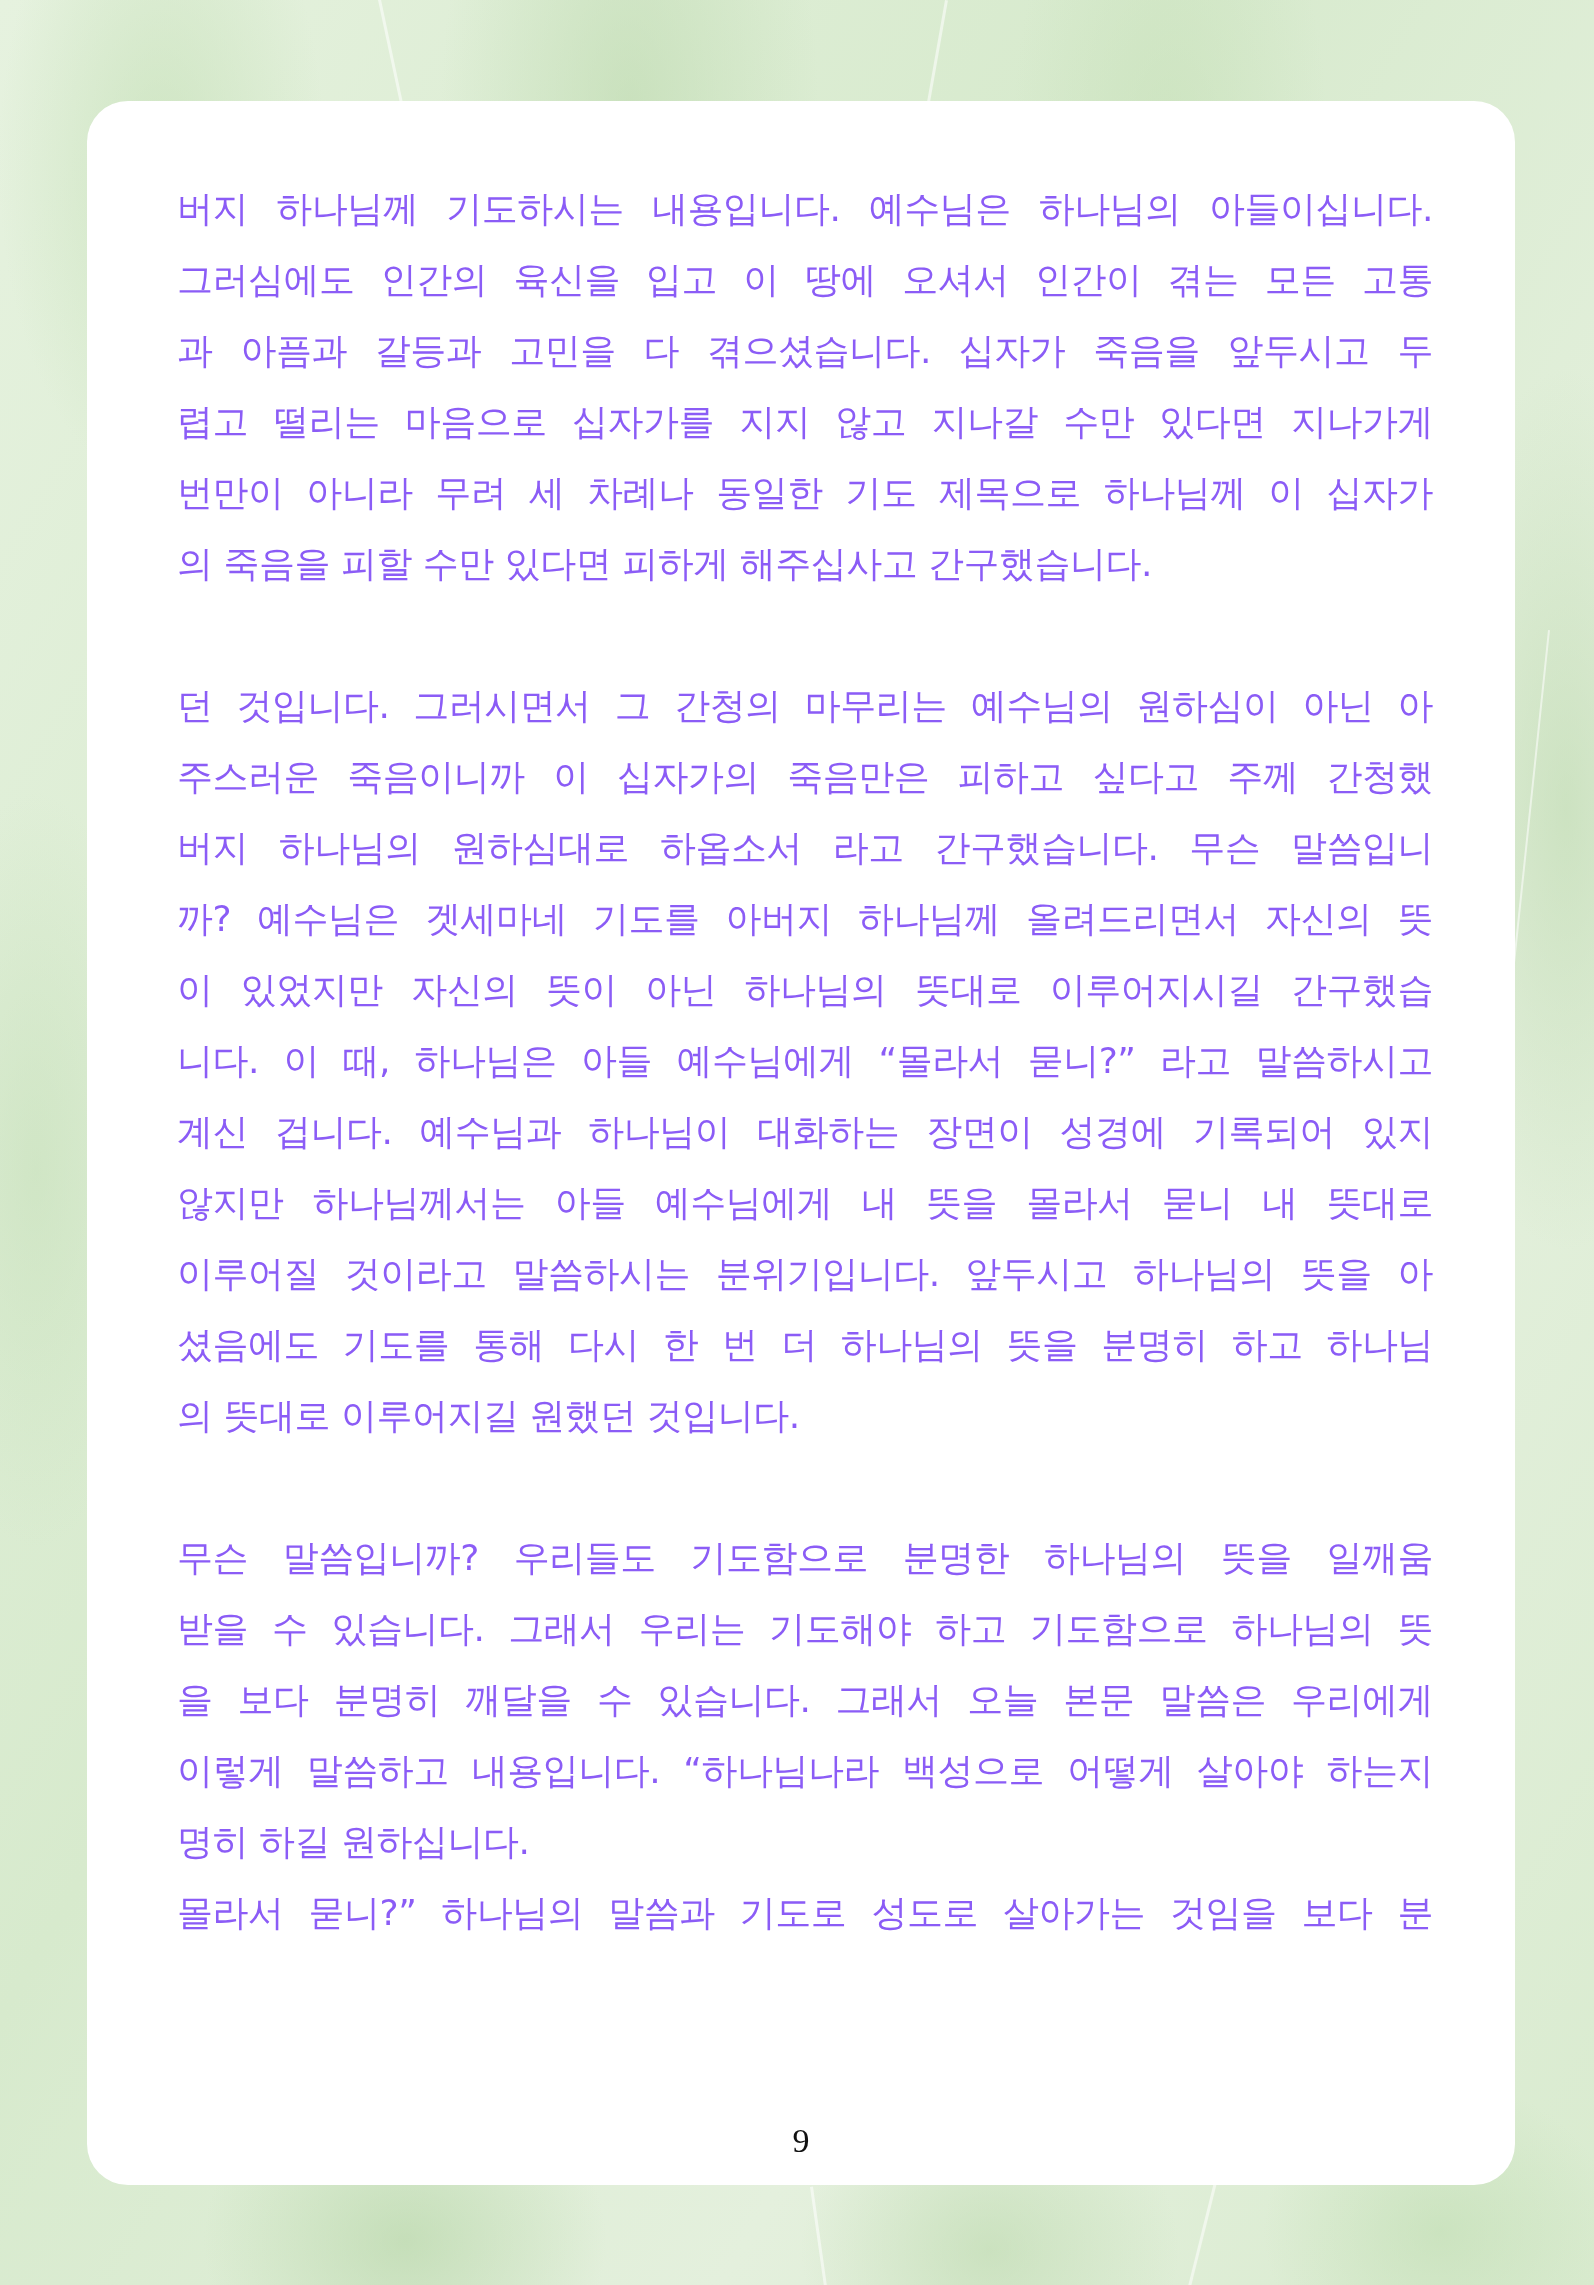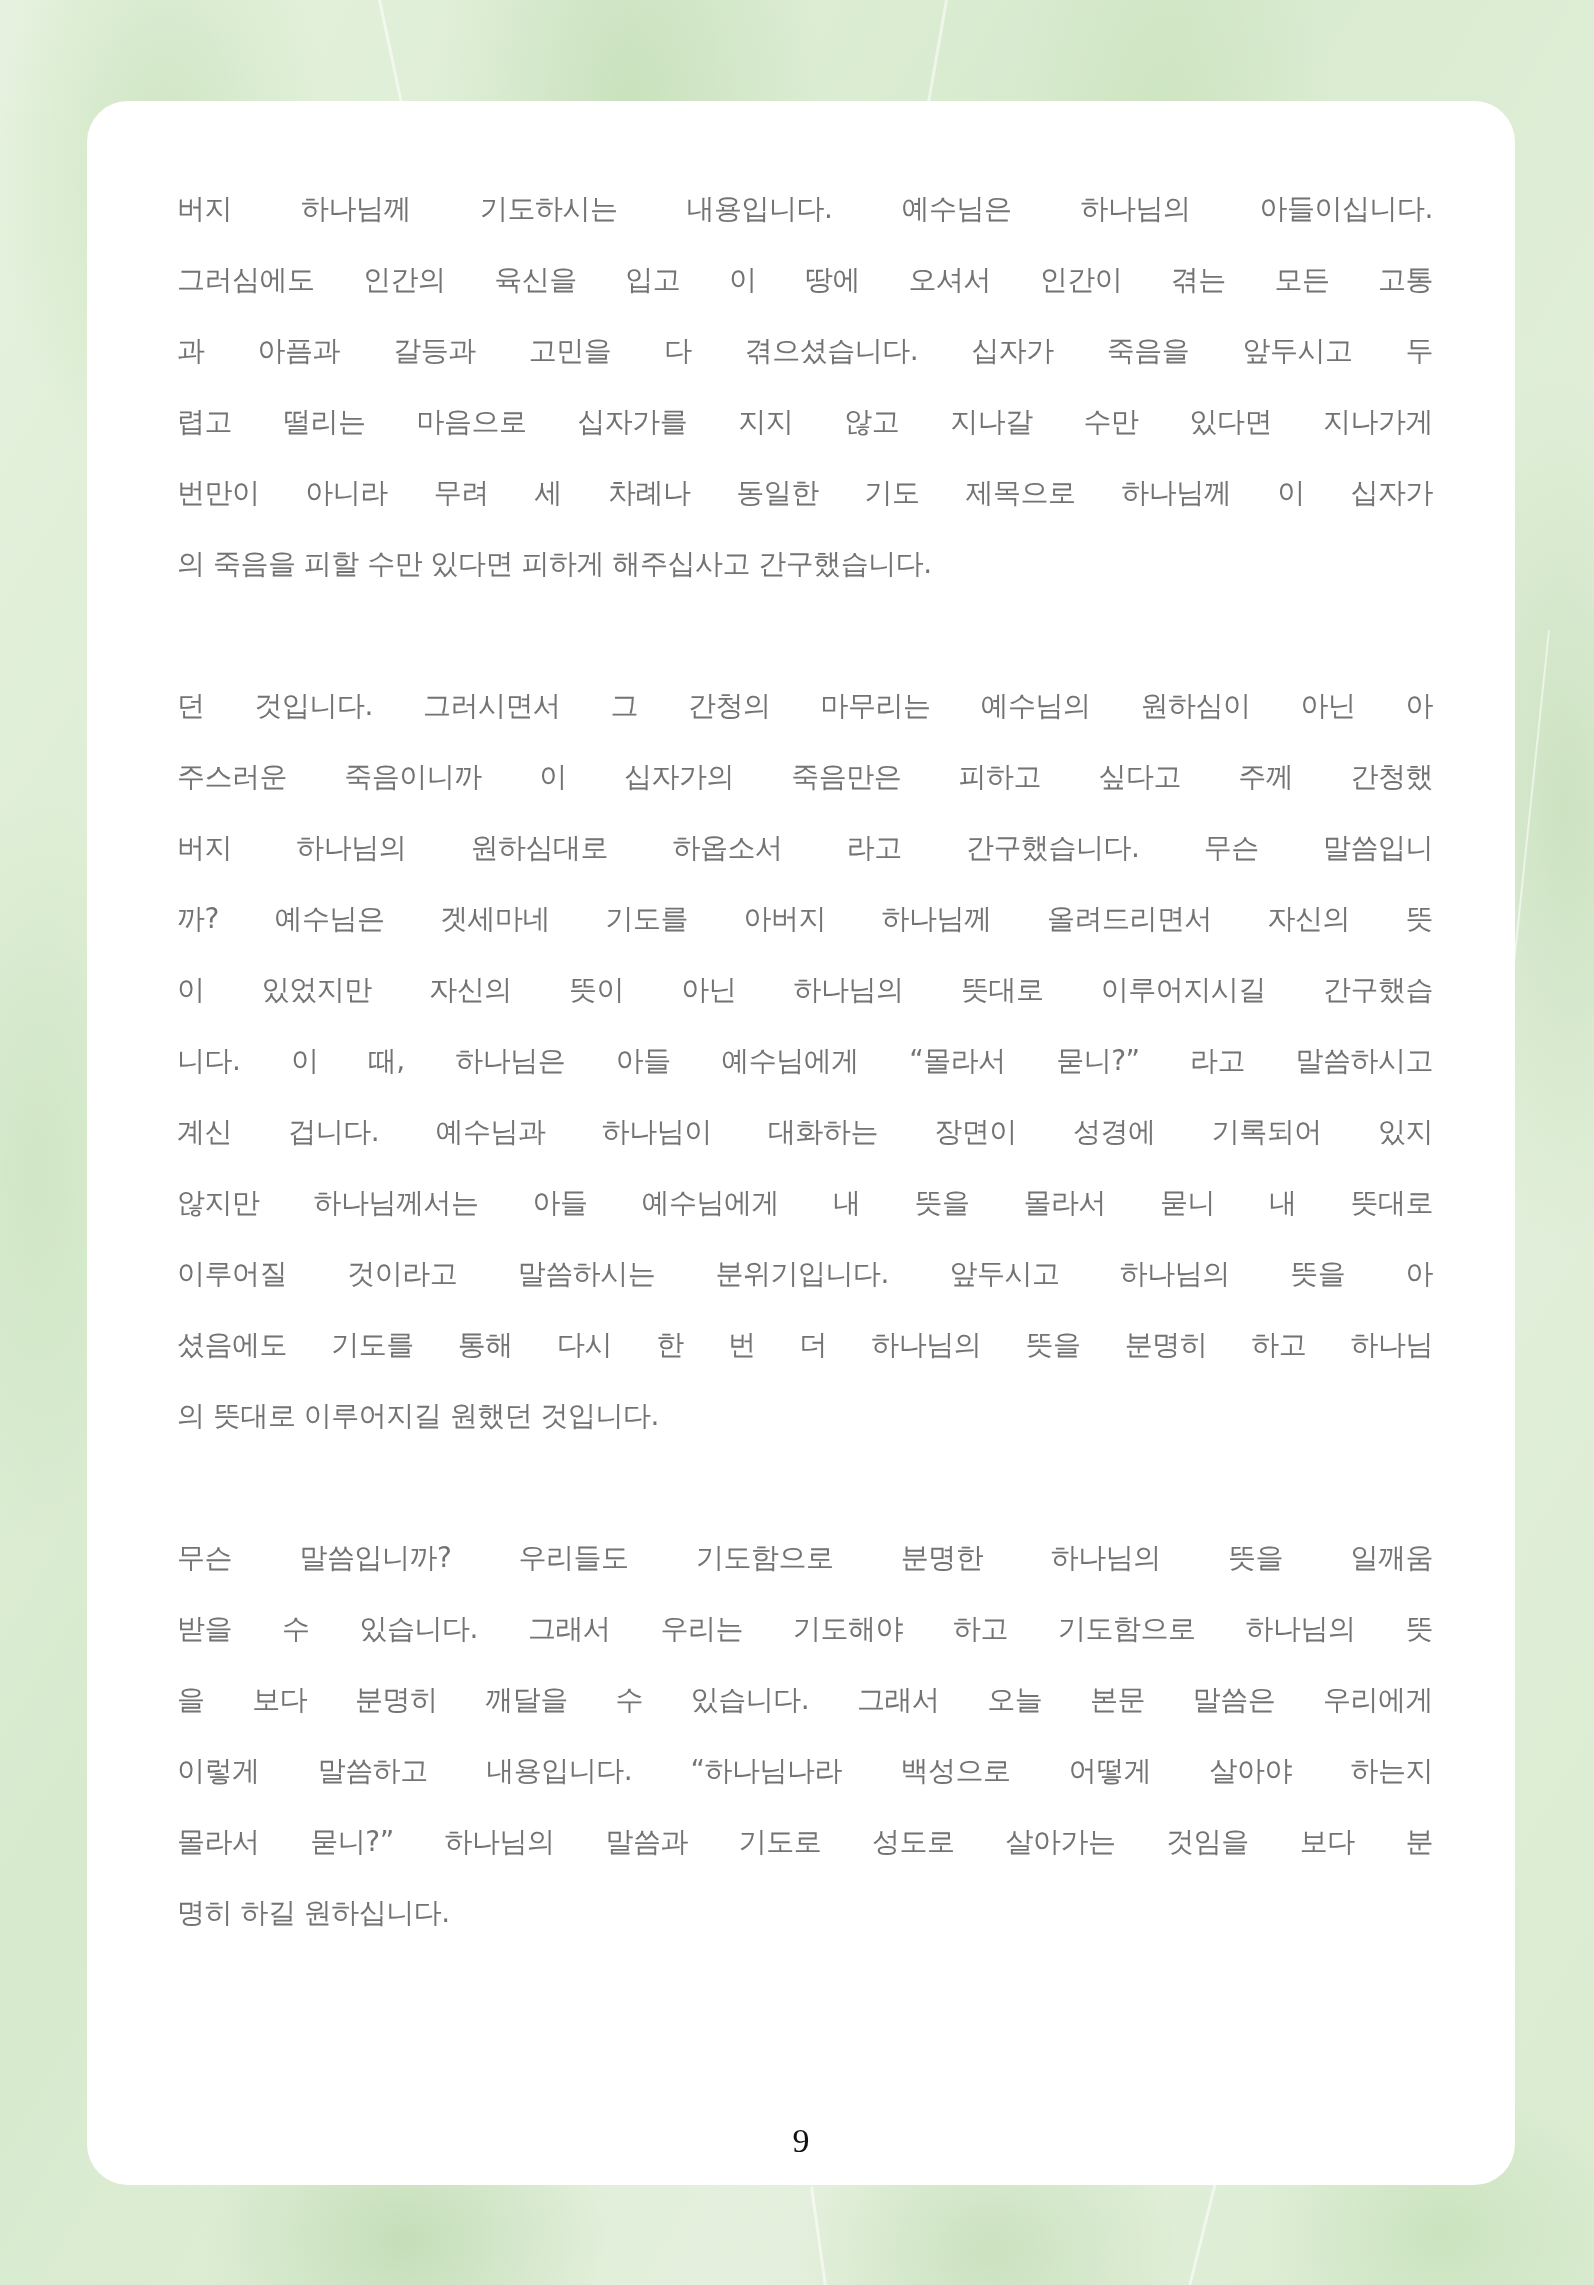--- a/index.html
+++ b/index.html
@@ -22,21 +22,21 @@
       linear-gradient(120deg, #e6f2df 0%, #d7eacd 40%, #e4f0dd 70%, #d9ebcf 100%);
   }
   .vein { position: absolute; background: rgba(255,255,255,0.55); transform-origin: top left; }
   .card {
     position: absolute; left: 87px; top: 101px; width: 1428px; height: 2084px;
     background: #ffffff; border-radius: 41px;
   }
   .text {
     position: absolute; left: 90px; top: 72px; width: 1256px;
     font-family: "DejaVu Sans", "Liberation Sans", sans-serif;
-    font-size: 28px; line-height: 71px; color: #737373;
+    font-size: 36px; line-height: 71px; color: #8b5cf6;
     letter-spacing: -0.5px;
   }
   .line { display: block; white-space: nowrap; text-align: justify; text-align-last: justify; height: 71px; }
   .line.last { text-align-last: left; }
   .blank { display: block; height: 71px; }
   .pagenum {
     position: absolute; left: 0; right: 0; top: 2021px; text-align: center;
     font-family: "Liberation Serif", serif; font-size: 34px; color: #111;
   }
 </style>
@@ -74,19 +74,19 @@
       <span class="line">이루어질 것이라고 말씀하시는 분위기입니다. 앞두시고 하나님의 뜻을 아</span>
       <span class="line">셨음에도 기도를 통해 다시 한 번 더 하나님의 뜻을 분명히 하고 하나님</span>
       <span class="line last">의 뜻대로 이루어지길 원했던 것입니다.</span>
     </div>
     <span class="blank"></span>
     <div>
       <span class="line"> 무슨 말씀입니까? 우리들도 기도함으로 분명한 하나님의 뜻을 일깨움</span>
       <span class="line">받을 수 있습니다. 그래서 우리는 기도해야 하고 기도함으로 하나님의 뜻</span>
       <span class="line">을 보다 분명히 깨달을 수 있습니다. 그래서 오늘 본문 말씀은 우리에게</span>
       <span class="line">이렇게 말씀하고 내용입니다. “하나님나라 백성으로 어떻게 살아야 하는지</span>
+      <span class="line last">명히 하길 원하십니다.</span>
       <span class="line">몰라서 묻니?” 하나님의 말씀과 기도로 성도로 살아가는 것임을 보다 분</span>
-      <span class="line last">명히 하길 원하십니다.</span>
     </div>
   </div>
   <div class="pagenum">9</div>
 </div>
 
 
 </body></html>

